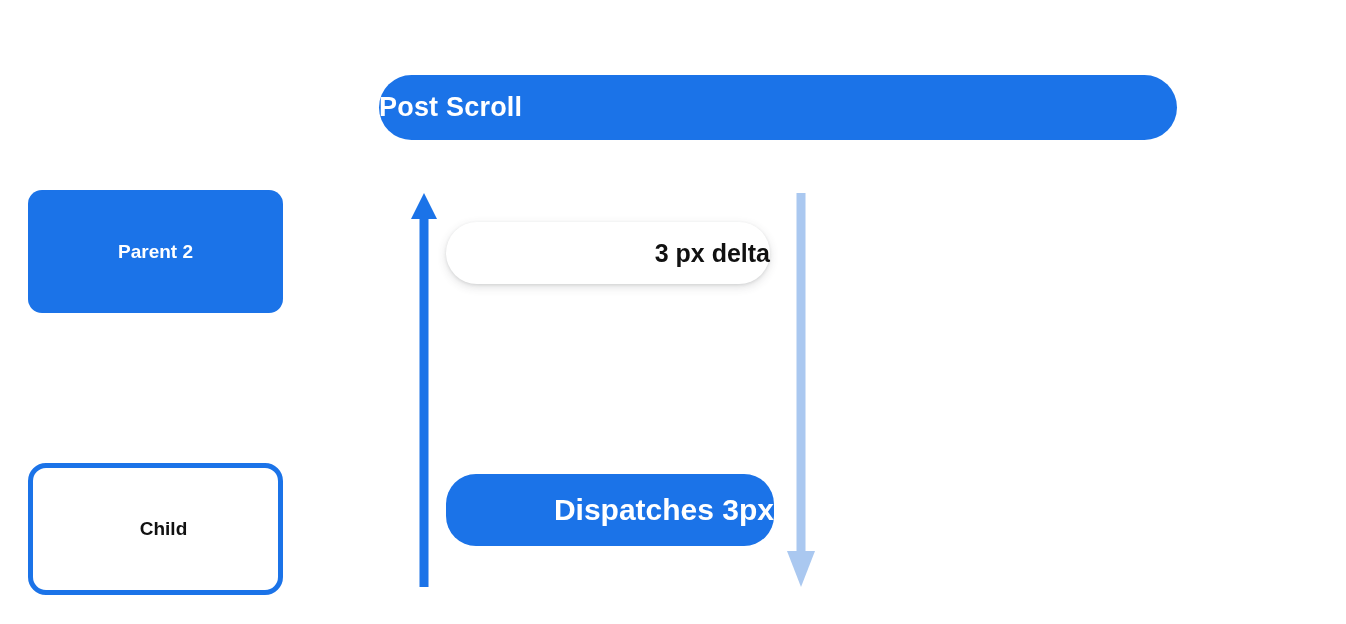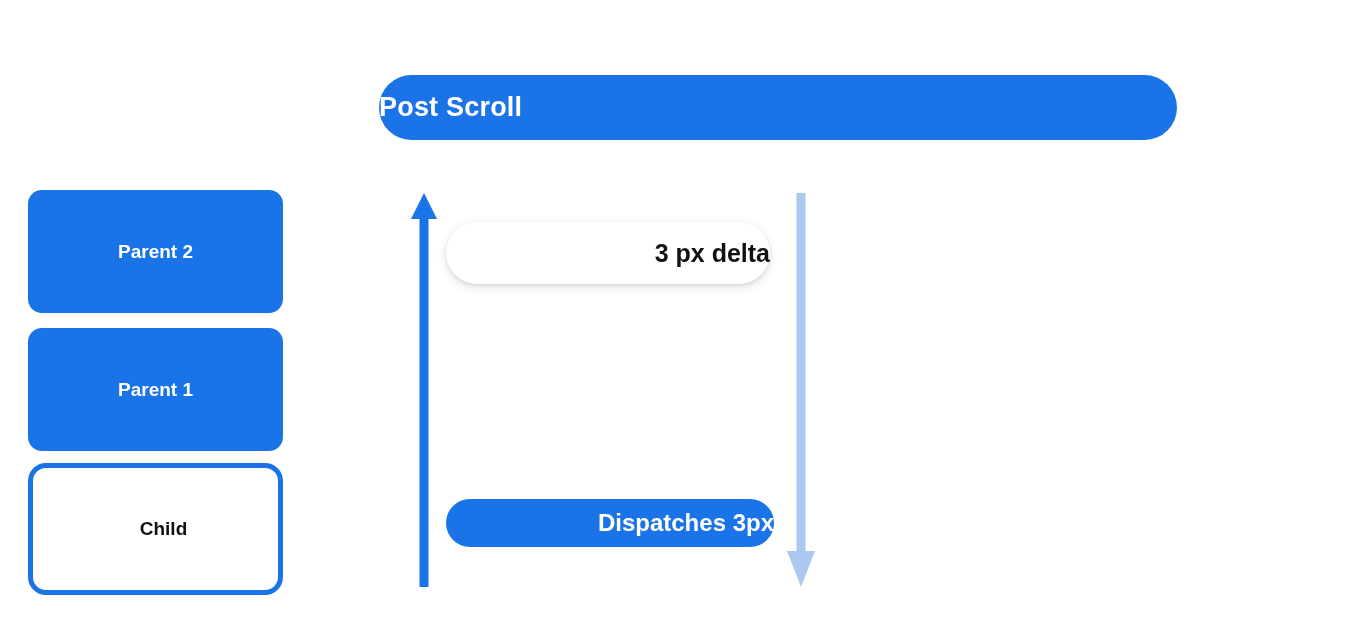--- a/index.html
+++ b/index.html
@@ -103,46 +103,43 @@
     border-radius: 31px;
     color: #111111;
     font-size: 25px;
     font-weight: bold;
     box-shadow: 0 3px 10px rgba(60, 64, 67, 0.16),
                 0 1px 3px rgba(60, 64, 67, 0.12);
   }
 
   .dispatch-pill {
     left: 446px;
-    top: 499px;
+    top: 474px;
     width: 328px;
-    height: 48px;
+    height: 72px;
     background: #1b73e8;
     border-radius: 30px;
     color: #ffffff;
-    font-size: 24px;
+    font-size: 30px;
     font-weight: bold;
   }
 </style>
 </head>
 <body>
 
 <div class="stage">
 
   <div class="post-scroll-bar">
     <span>Post Scroll</span>
   </div>
 
   <div class="node-box filled node-parent2">
     <span>Parent 2</span>
   </div>
 
-  <div class="node-box filled node-parent1">
-    <span>Parent 1</span>
-  </div>
 
   <div class="node-box outlined node-child">
     <span>Child</span>
   </div>
 
   <svg class="arrow arrow-up" viewBox="0 0 40 394">
     <polygon points="20,0 33,26 7,26" fill="#1b73e8"></polygon>
     <rect x="15.5" y="24" width="9" height="370" fill="#1b73e8"></rect>
   </svg>
 

